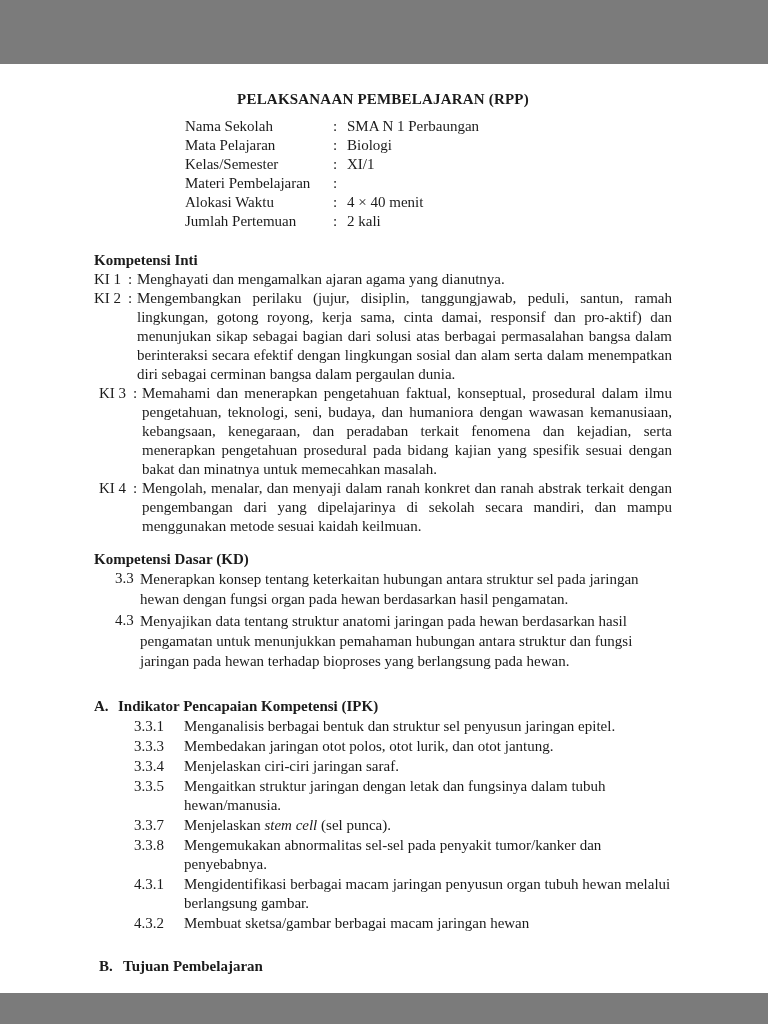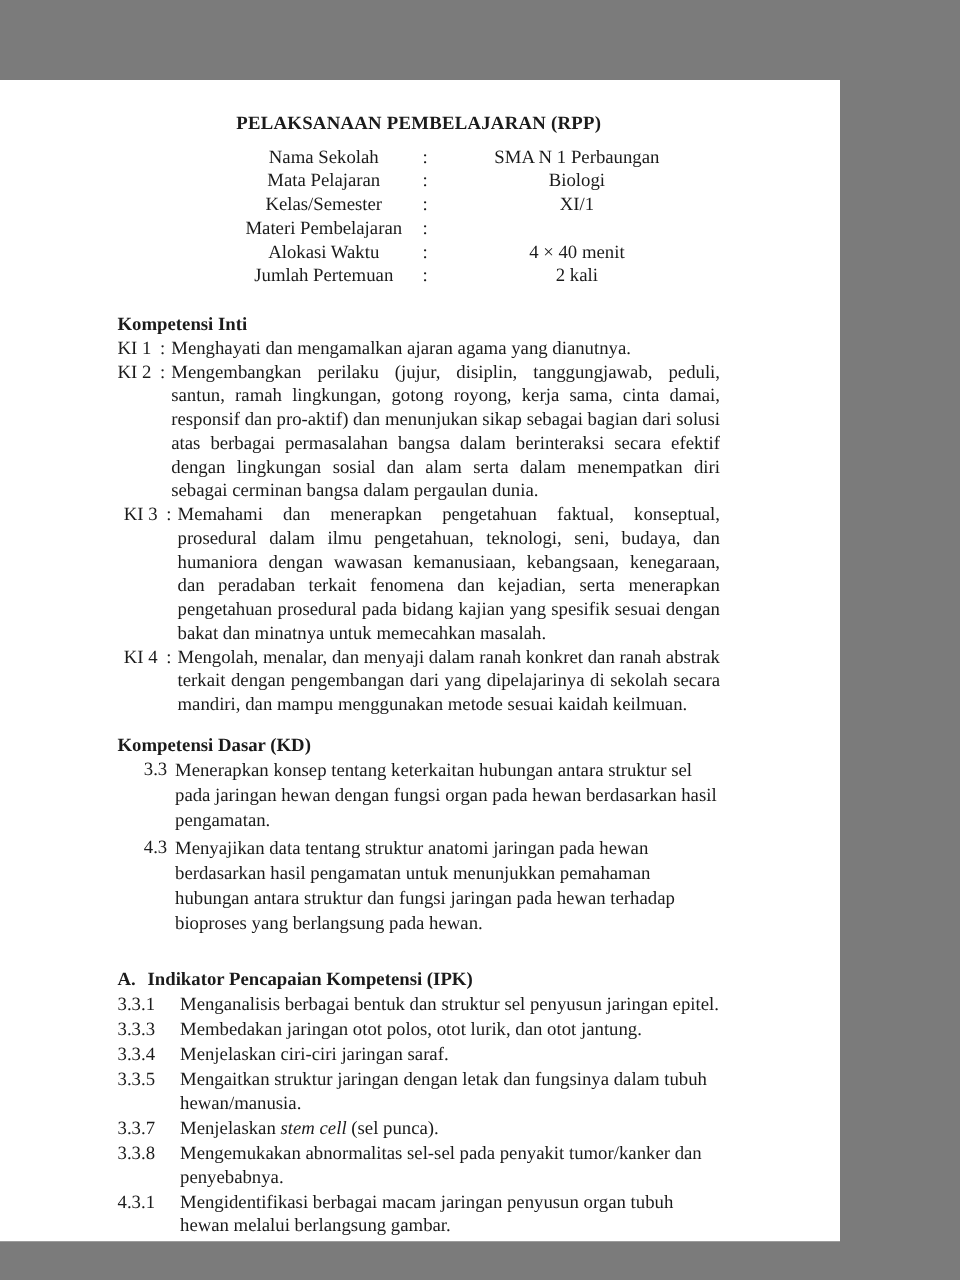--- a/index.html
+++ b/index.html
@@ -10,35 +10,35 @@
   }
   .canvas {
     position: relative;
     width: 768px; height: 1024px;
     background: #7b7b7b;
     overflow: hidden;
   }
   .page {
     position: absolute;
     top: 64px; left: 0;
-    width: 672px; height: 929px;
+    width: 768px; height: 929px;
     box-sizing: border-box;
     background: #ffffff;
     color: #1b1b1b;
     padding: 26px 96px 0 94px;
     font-size: 15px;
     line-height: 19px;
     overflow: hidden;
   }
   .doc-title {
     text-align: center;
     font-weight: bold;
     letter-spacing: 0.2px;
   }
-  .info-block { margin-top: 8px; margin-left: 91px; text-align: center; }
+  .info-block { margin-top: 8px; margin-left: 91px; }
   .info-row { display: flex; }
   .info-label { width: 148px; flex: 0 0 148px; }
   .info-sep { width: 14px; flex: 0 0 14px; }
   .info-value { flex: 1; }
 
   .section-heading { font-weight: bold; }
   .ki-heading { margin-top: 20px; }
 
   .ki-row { display: flex; }
   .ki-label { width: 29px; flex: 0 0 29px; white-space: nowrap; }
@@ -47,21 +47,21 @@
   .ki-text { flex: 1; text-align: justify; }
 
   .kd-heading { margin-top: 14px; }
   .kd-row { display: flex; margin-left: 21px; margin-bottom: 2px; }
   .kd-num { width: 25px; flex: 0 0 25px; }
   .kd-text { flex: 1; line-height: 20px; }
 
   .ipk-heading { margin-top: 26px; display: flex; }
   .heading-letter { width: 24px; flex: 0 0 24px; }
   .ipk-list { margin-top: 1px; }
-  .ipk-row { display: flex; margin-bottom: 1px; }
+  .ipk-row { display: flex; margin-bottom: 1px; margin-left: 40px; }
   .ipk-num { width: 50px; flex: 0 0 50px; }
   .ipk-text { flex: 1; }
   .italic { font-style: italic; }
 
   .tujuan-heading { margin-top: 24px; margin-left: 5px; display: flex; }
 </style>
 </head>
 <body>
 
 <div class="canvas">

